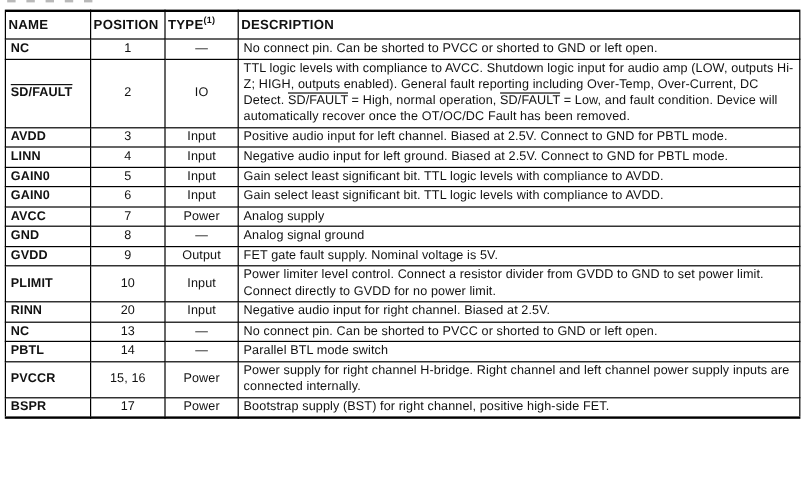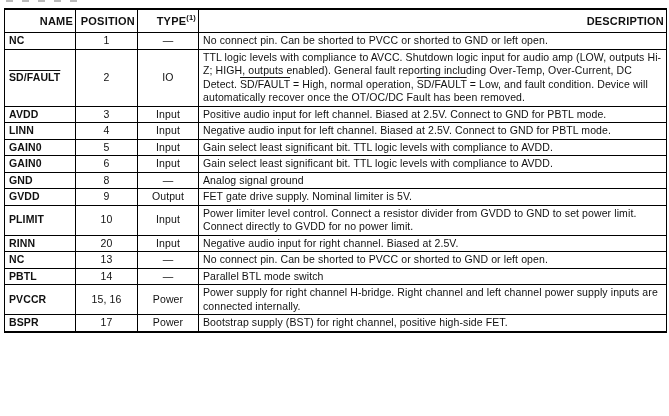--- a/index.html
+++ b/index.html
@@ -43,21 +43,21 @@
   .pin-table th,
   .pin-table td {
     border: 1px solid #000;
     padding: 1px 4px;
     vertical-align: middle;
     overflow: hidden;
   }
   .pin-table th {
     font-size: 11px;
     font-weight: bold;
-    text-align: right;
+    text-align: left;
     height: 18px;
     padding: 2px 2px;
     letter-spacing: 0.2px;
   }
   .pin-table th sup {
     font-size: 7.5px;
     font-weight: bold;
     vertical-align: super;
     line-height: 0;
   }
@@ -130,50 +130,56 @@
     <td class="c-name"><span>AVDD</span></td>
     <td class="c-pos">3</td>
     <td class="c-type">Input</td>
     <td class="c-desc"><span>Positive audio input for left channel. Biased at 2.5V. Connect to GND for PBTL mode.</span></td>
   </tr>
 
   <tr>
     <td class="c-name"><span>LINN</span></td>
     <td class="c-pos">4</td>
     <td class="c-type">Input</td>
-    <td class="c-desc"><span>Negative audio input for left channel. Biased at 2.5V. Connect to GND for PBTL mode.</span></td>
+    <td class="c-desc"><span>Negative audio input for left ground. Biased at 2.5V. Connect to GND for PBTL mode.</span></td>
   </tr>
 
   <tr>
     <td class="c-name"><span>GAIN0</span></td>
     <td class="c-pos">5</td>
     <td class="c-type">Input</td>
     <td class="c-desc"><span>Gain select least significant bit. TTL logic levels with compliance to AVDD.</span></td>
   </tr>
 
   <tr>
     <td class="c-name"><span>GAIN0</span></td>
     <td class="c-pos">6</td>
     <td class="c-type">Input</td>
     <td class="c-desc"><span>Gain select least significant bit. TTL logic levels with compliance to AVDD.</span></td>
   </tr>
 
+  <tr>
+    <td class="c-name"><span>AVCC</span></td>
+    <td class="c-pos">7</td>
+    <td class="c-type">Power</td>
+    <td class="c-desc"><span>Analog supply</span></td>
+  </tr>
 
   <tr>
     <td class="c-name"><span>GND</span></td>
     <td class="c-pos">8</td>
     <td class="c-type">—</td>
     <td class="c-desc"><span>Analog signal ground</span></td>
   </tr>
 
   <tr>
     <td class="c-name"><span>GVDD</span></td>
     <td class="c-pos">9</td>
     <td class="c-type">Output</td>
-    <td class="c-desc"><span>FET gate drive supply. Nominal limiter is 5V.</span></td>
+    <td class="c-desc"><span>FET gate fault supply. Nominal voltage is 5V.</span></td>
   </tr>
 
   <tr>
     <td class="c-name"><span>PLIMIT</span></td>
     <td class="c-pos">10</td>
     <td class="c-type">Input</td>
     <td class="c-desc"><span>Power limiter level control. Connect a resistor divider from GVDD to GND to set power limit. Connect directly to GVDD for no power limit.</span></td>
   </tr>
 
   <tr>

